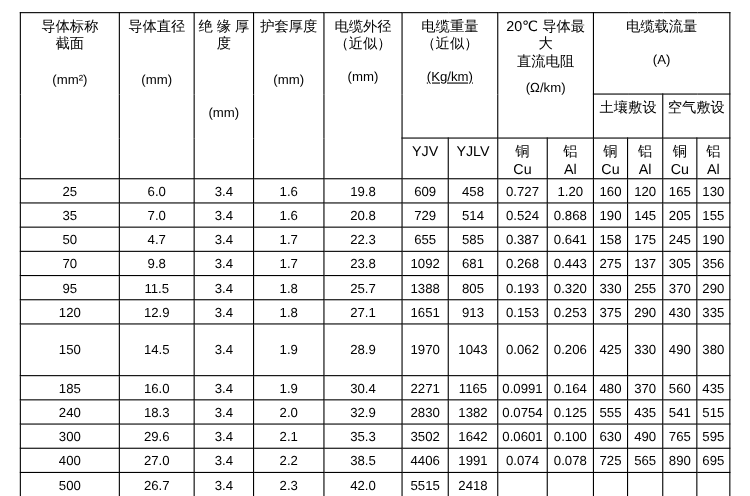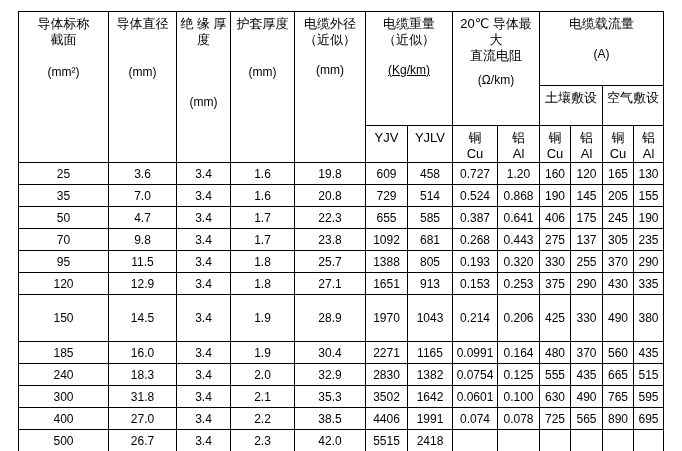--- a/index.html
+++ b/index.html
@@ -162,21 +162,21 @@
         </th>
         <th class="band3">
           <div>铝</div>
           <div>Al</div>
         </th>
       </tr>
     </thead>
     <tbody id="rows">
         <tr>
           <td>25</td>
-          <td>3.6</td>
+          <td>6.0</td>
           <td>3.4</td>
           <td>1.6</td>
           <td>19.8</td>
           <td>609</td>
           <td>458</td>
           <td>0.727</td>
           <td>1.20</td>
           <td>160</td>
           <td>120</td>
           <td>165</td>
@@ -200,39 +200,39 @@
         <tr>
           <td>50</td>
           <td>4.7</td>
           <td>3.4</td>
           <td>1.7</td>
           <td>22.3</td>
           <td>655</td>
           <td>585</td>
           <td>0.387</td>
           <td>0.641</td>
-          <td>406</td>
+          <td>158</td>
           <td>175</td>
           <td>245</td>
           <td>190</td>
         </tr>
         <tr>
           <td>70</td>
           <td>9.8</td>
           <td>3.4</td>
           <td>1.7</td>
           <td>23.8</td>
           <td>1092</td>
           <td>681</td>
           <td>0.268</td>
           <td>0.443</td>
           <td>275</td>
           <td>137</td>
           <td>305</td>
-          <td>235</td>
+          <td>356</td>
         </tr>
         <tr>
           <td>95</td>
           <td>11.5</td>
           <td>3.4</td>
           <td>1.8</td>
           <td>25.7</td>
           <td>1388</td>
           <td>805</td>
           <td>0.193</td>
@@ -258,21 +258,21 @@
           <td>335</td>
         </tr>
         <tr class="tall">
           <td class="cell-top">150</td>
           <td class="cell-top">14.5</td>
           <td class="cell-top">3.4</td>
           <td class="cell-top">1.9</td>
           <td class="cell-top">28.9</td>
           <td class="cell-top">1970</td>
           <td class="cell-top">1043</td>
-          <td class="cell-top">0.214</td>
+          <td class="cell-top">0.062</td>
           <td class="cell-top">0.206</td>
           <td class="cell-top">425</td>
           <td class="cell-top">330</td>
           <td class="cell-top">490</td>
           <td class="cell-bottom">380</td>
         </tr>
         <tr>
           <td>185</td>
           <td>16.0</td>
           <td>3.4</td>
@@ -292,26 +292,26 @@
           <td>18.3</td>
           <td>3.4</td>
           <td>2.0</td>
           <td>32.9</td>
           <td>2830</td>
           <td>1382</td>
           <td>0.0754</td>
           <td>0.125</td>
           <td>555</td>
           <td>435</td>
-          <td>665</td>
+          <td>541</td>
           <td>515</td>
         </tr>
         <tr>
           <td>300</td>
-          <td>31.8</td>
+          <td>29.6</td>
           <td>3.4</td>
           <td>2.1</td>
           <td>35.3</td>
           <td>3502</td>
           <td>1642</td>
           <td>0.0601</td>
           <td>0.100</td>
           <td>630</td>
           <td>490</td>
           <td>765</td>

